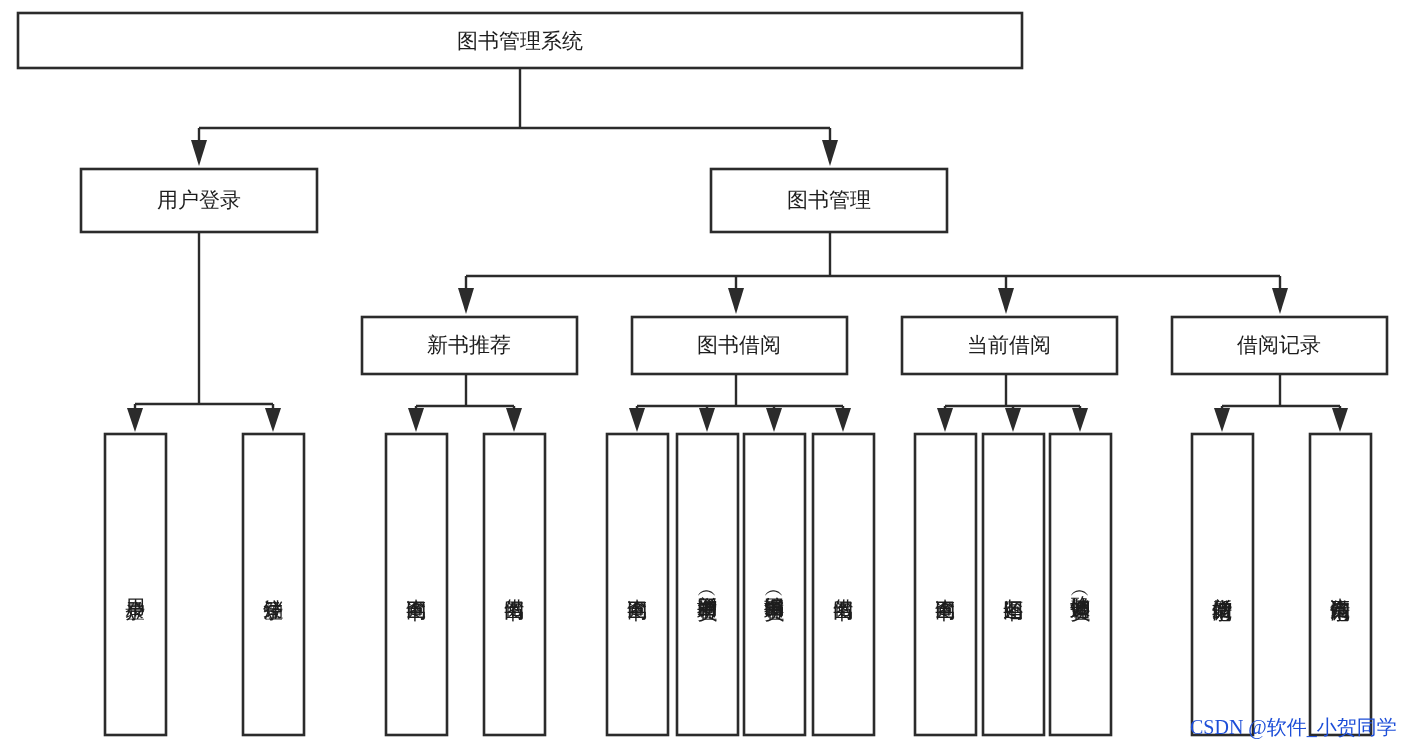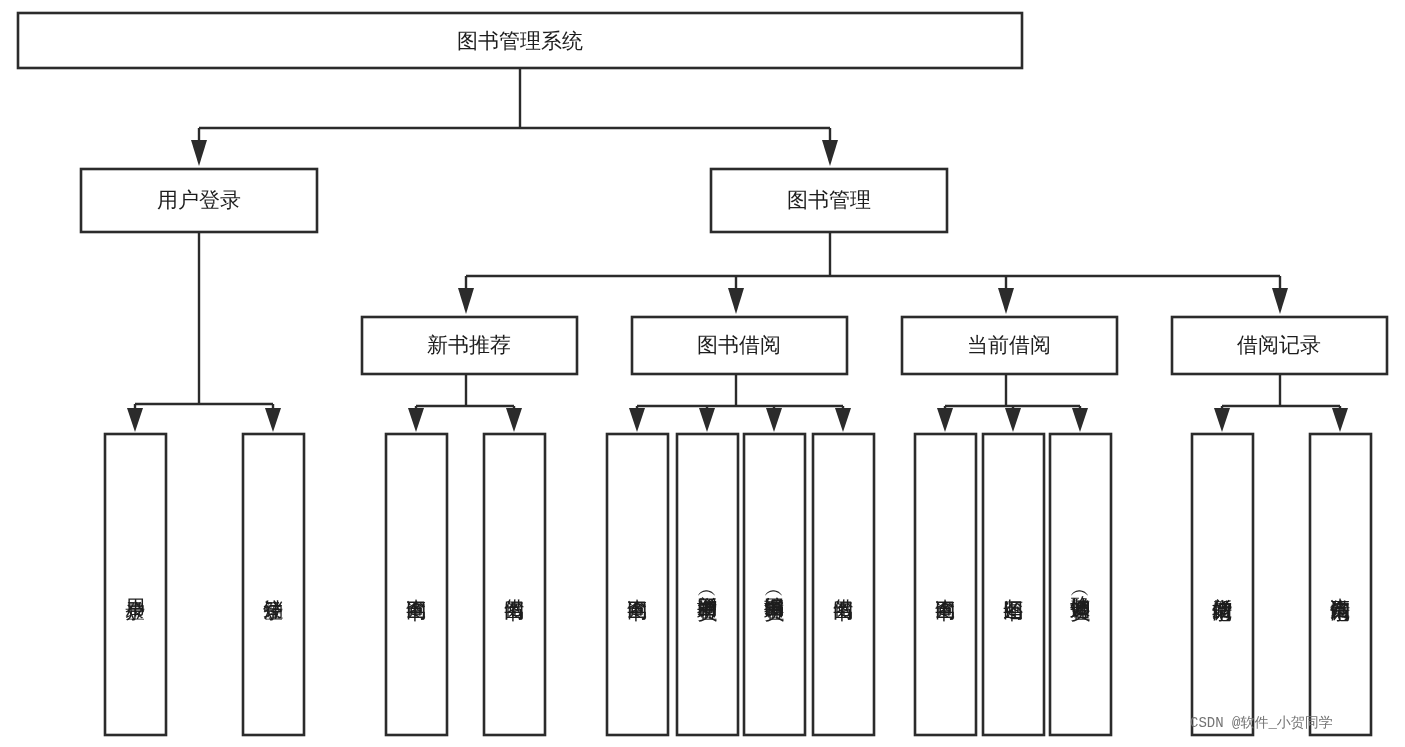--- a/index.html
+++ b/index.html
@@ -64,23 +64,23 @@
     pointer-events: none;
   }
   .leaf-label-wrap {
     position: absolute;
     display: flex;
     align-items: center;
     justify-content: center;
   }
   .watermark {
     position: absolute;
-    font-family: Liberation Mono, monospace;
-    font-size: 14px;
-    color: #737373;
+    font-family: Liberation Serif, serif;
+    font-size: 20px;
+    color: #1d4ed8;
     white-space: nowrap;
     user-select: none;
   }
 </style>
 </head>
 <body>
 
 <div id="diagram-root">
 
   <svg class="flow" viewBox="0 0 1405 747" xmlns="http://www.w3.org/2000/svg">

